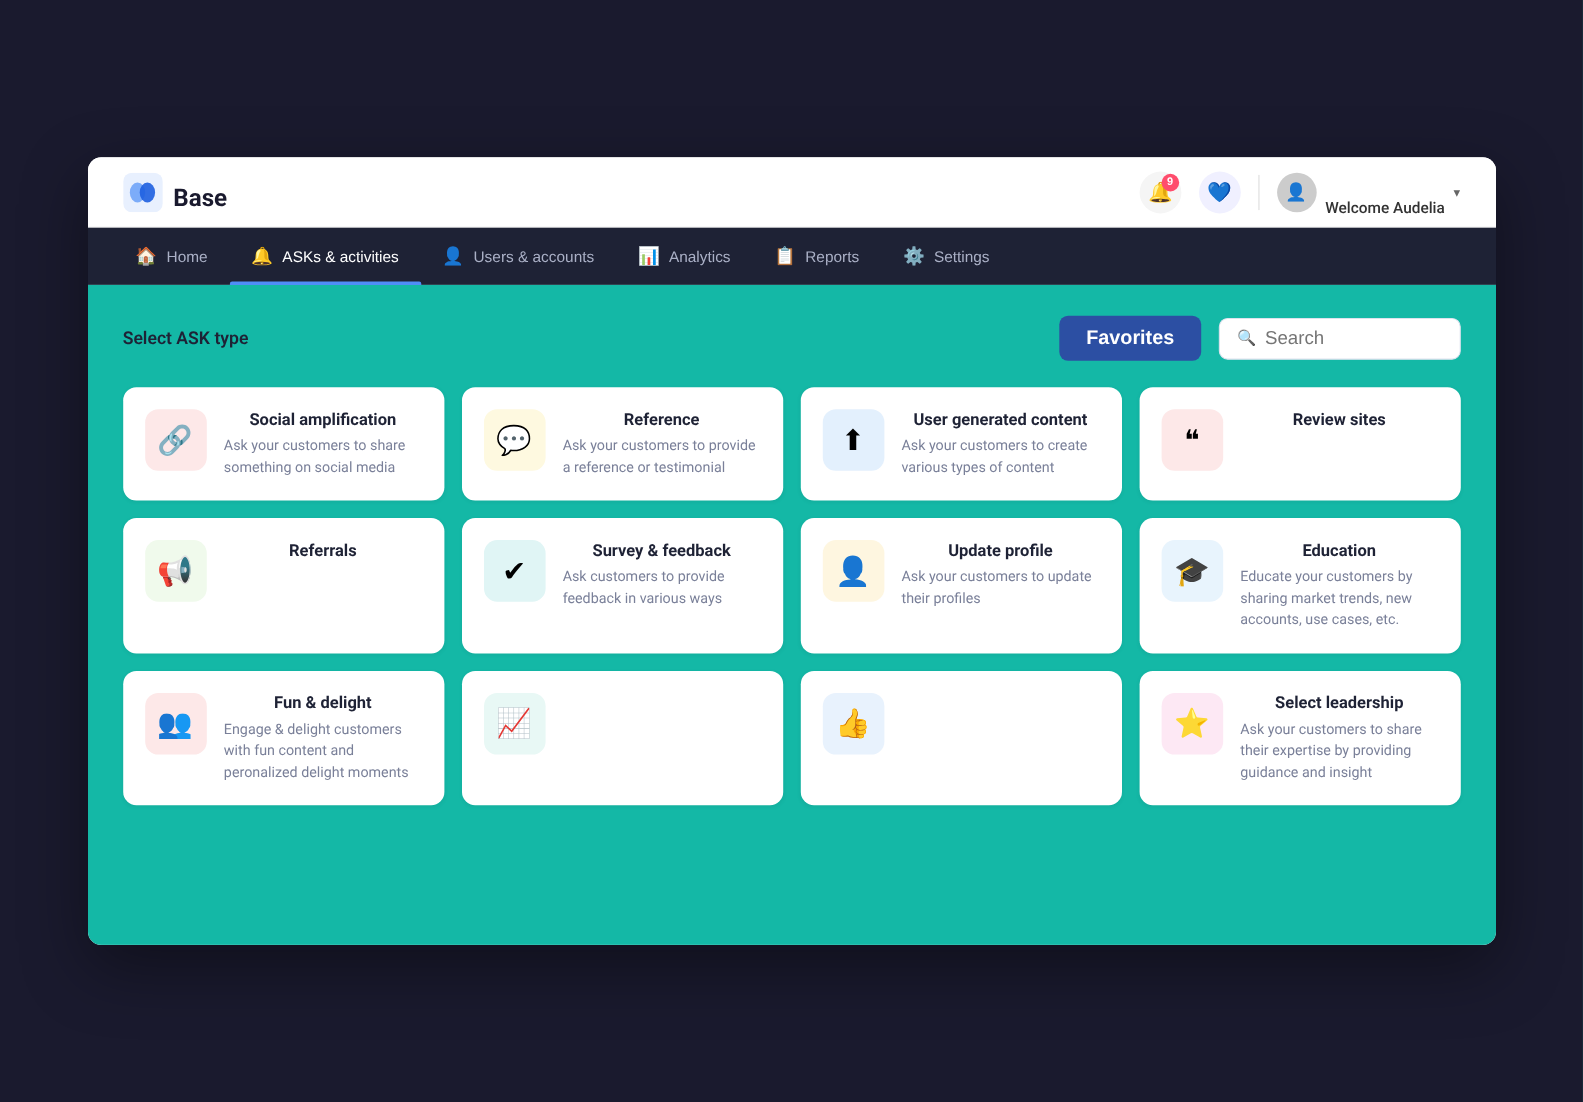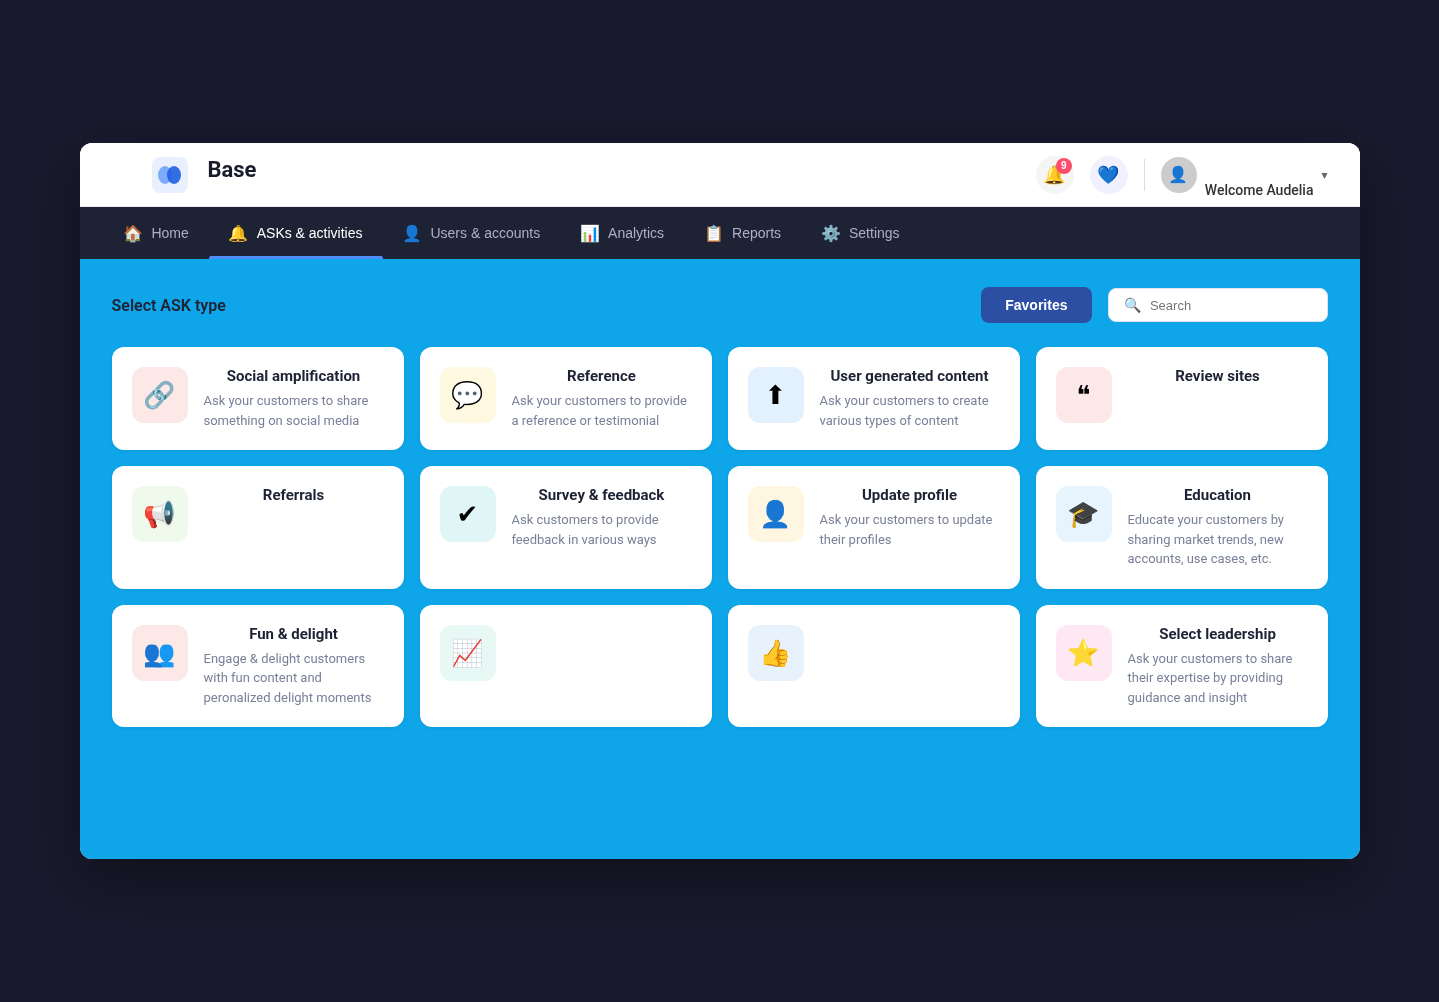--- a/index.html
+++ b/index.html
@@ -23,23 +23,22 @@
       display: flex;
       align-items: center;
       justify-content: space-between;
       padding: 0 32px;
       height: 64px;
       background: #fff;
       border-bottom: 1px solid #eee;
     }
     .logo-area {
       display: flex;
-      align-items: flex-start;
-      gap: 20px;
-      margin-left: 40px;
+      align-items: flex-end;
+      gap: 10px;
     }
     .logo-icon {
       width: 36px;
       height: 36px;
     }
     .logo-text {
       font-size: 22px;
       font-weight: 700;
       color: #1a1a2e;
     }
@@ -156,21 +155,21 @@
       height: 3px;
       background: #4f8ef7;
       border-radius: 2px 2px 0 0;
     }
     .nav-icon {
       font-size: 16px;
     }
     
     .main-content {
       padding: 28px 32px;
-      background: #0ea5e9;
+      background: #14b8a6;
       min-height: 600px;
     }
     .page-header {
       display: flex;
       align-items: center;
       justify-content: space-between;
       margin-bottom: 24px;
     }
     .page-title {
       font-size: 16px;
@@ -181,42 +180,42 @@
       display: flex;
       align-items: center;
       gap: 16px;
     }
     .favorites-btn {
       background: #2c4fa3;
       color: #fff;
       border: none;
       padding: 10px 24px;
       border-radius: 8px;
-      font-size: 14px;
+      font-size: 18px;
       font-weight: 600;
       cursor: pointer;
     }
     .search-box {
       display: flex;
       align-items: center;
       background: #fff;
       border: 1px solid #dde2ee;
       border-radius: 8px;
       padding: 8px 16px;
       gap: 8px;
       width: 220px;
     }
     .search-icon {
       color: #999;
       font-size: 14px;
     }
     .search-input {
       border: none;
       outline: none;
-      font-size: 13px;
+      font-size: 17px;
       color: #666;
       background: transparent;
       width: 100%;
     }
     
     .cards-grid {
       display: grid;
       grid-template-columns: repeat(4, 1fr);
       gap: 16px;
     }

